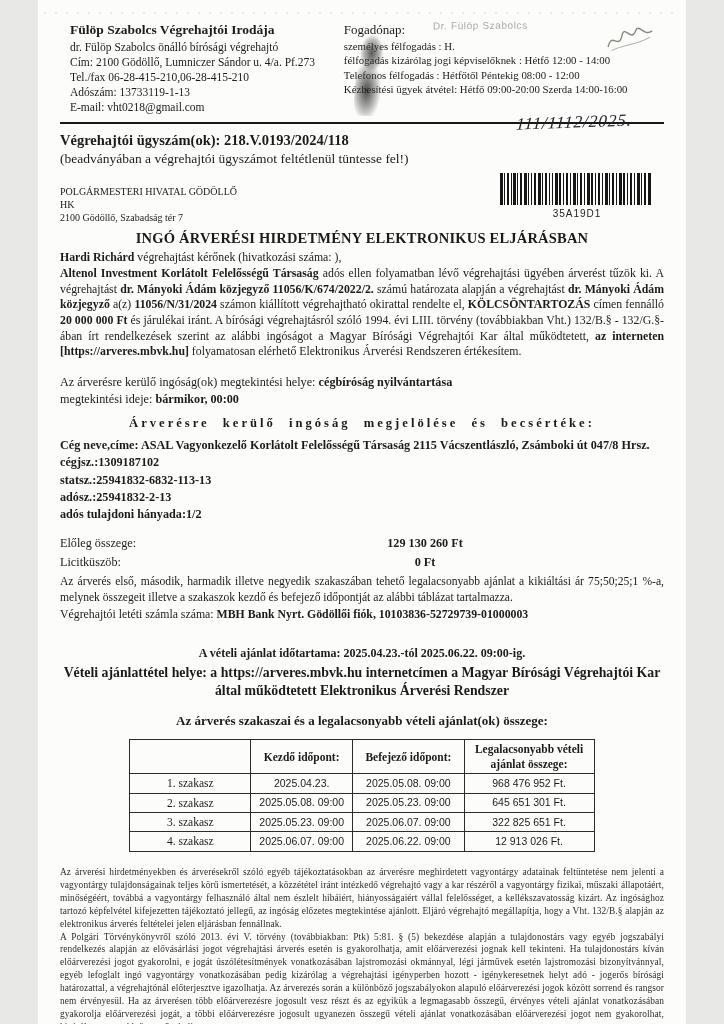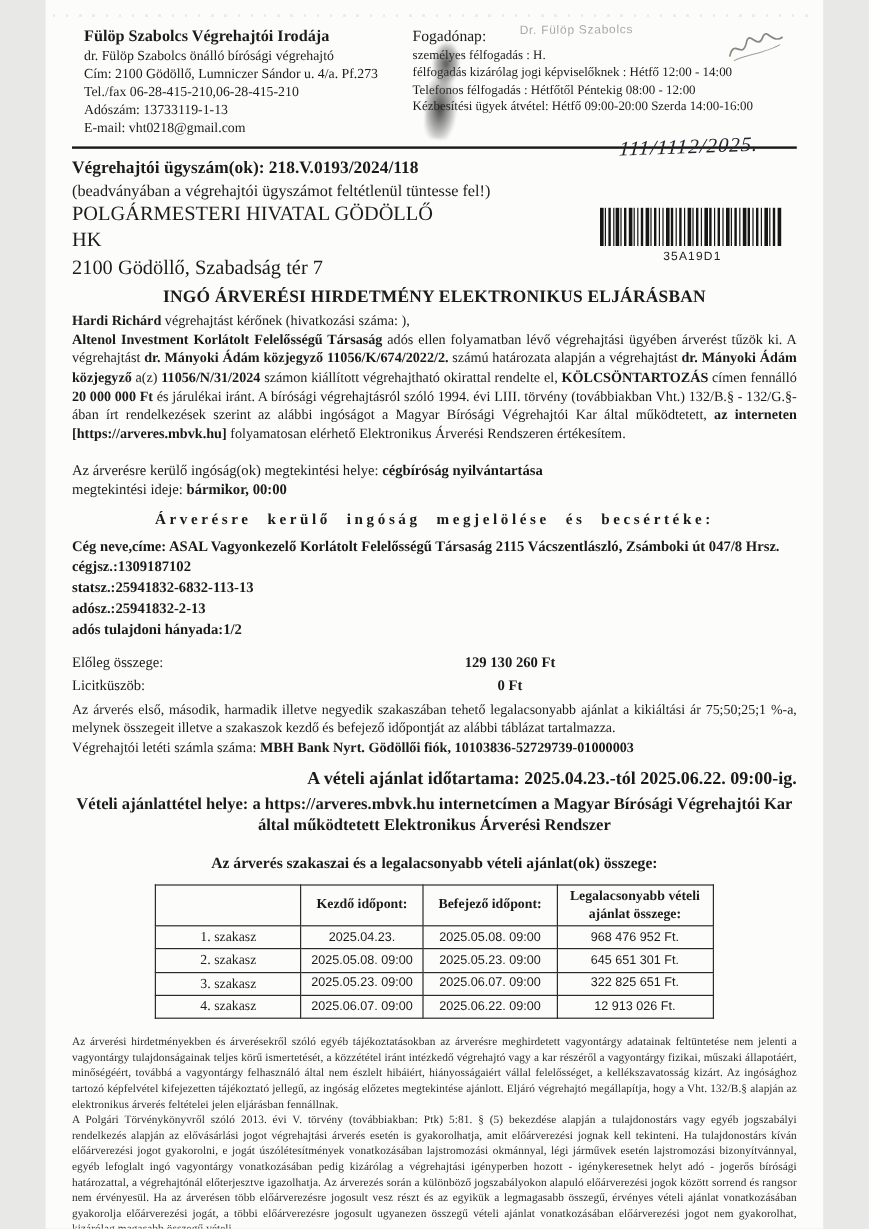--- a/index.html
+++ b/index.html
@@ -30,39 +30,39 @@
       radial-gradient(ellipse 70% 45% at 45% 70%, rgba(30,30,30,.8), rgba(90,90,90,.3) 60%, transparent 80%);
     filter:blur(.7px); transform:rotate(4deg); }
   .divider { border-top:2.5px solid #181818; margin-top:7px; }
   
   .case-line { font-size:14.5px; font-weight:bold; margin-top:8px; }
   .case-note { font-size:13.5px; margin-top:2px; }
   .handwriting { position:absolute; top:112px; right:20px; width:150px;
     font-style:italic; font-size:17px; color:#23232e; letter-spacing:1px;
     transform:rotate(-2deg) skewX(-6deg); }
   
-  .recipient { font-size:17px; line-height:1.32; }
+  .recipient { margin-top:18px; font-size:10px; line-height:1.32; }
   .barcode-wrap { position:absolute; top:173px; right:26px; width:166px; text-align:center; }
   .barcode-label { font-size:10px; letter-spacing:1px; color:#222; margin-top:-1px;
     font-family:"Liberation Sans",sans-serif; }
   
   .doc-title { text-align:center; font-weight:bold; font-size:14.5px; margin-top:6px; letter-spacing:.2px; }
   .intro { font-size:11.8px; line-height:1.33; text-align:justify; margin-top:3px; }
   .viewing { font-size:12.2px; line-height:1.35; margin-top:14px; }
   .spaced-heading { text-align:center; font-weight:bold; font-size:12.6px;
     letter-spacing:3px; word-spacing:7px; margin-top:9px; }
   .property { font-size:12.2px; font-weight:bold; line-height:1.42; margin-top:6px; }
   
   .prices { margin-top:10px; }
   .price-row { display:flex; font-size:12.2px; line-height:1.55; }
   .price-label { width:200px; }
   .price-value { width:330px; text-align:center; font-weight:bold; }
   .para { font-size:11.6px; line-height:1.3; text-align:justify; margin-top:3px; }
   .account { font-size:11.8px; margin-top:2px; }
-  .center-bold-1 { text-align:right; font-weight:bold; font-size:15px; margin-top:10px; }
+  .center-bold-1 { text-align:center; font-weight:bold; font-size:12px; margin-top:24px; }
   .center-bold-2 { text-align:center; font-weight:bold; font-size:13.8px; line-height:1.3; margin-top:3px; }
   .table-heading { text-align:center; font-weight:bold; font-size:13px; margin-top:14px; }
   
   table.stages { border-collapse:collapse; margin:10px auto 0 auto; width:77%;padding-left:38px; }
   table.stages th, table.stages td { border:1.6px solid #2c2c2c; padding:2px 6px;
     text-align:center; font-size:11.5px; line-height:1.25; }
   table.stages th { font-weight:bold; }
   table.stages td.stage-name { font-weight:normal;margin-top:24px; }
   table.stages td.amount { font-family:"Liberation Sans",sans-serif; font-size:10.5px; }
   table.stages td.date { font-family:"Liberation Sans",sans-serif; font-size:10.5px; }

